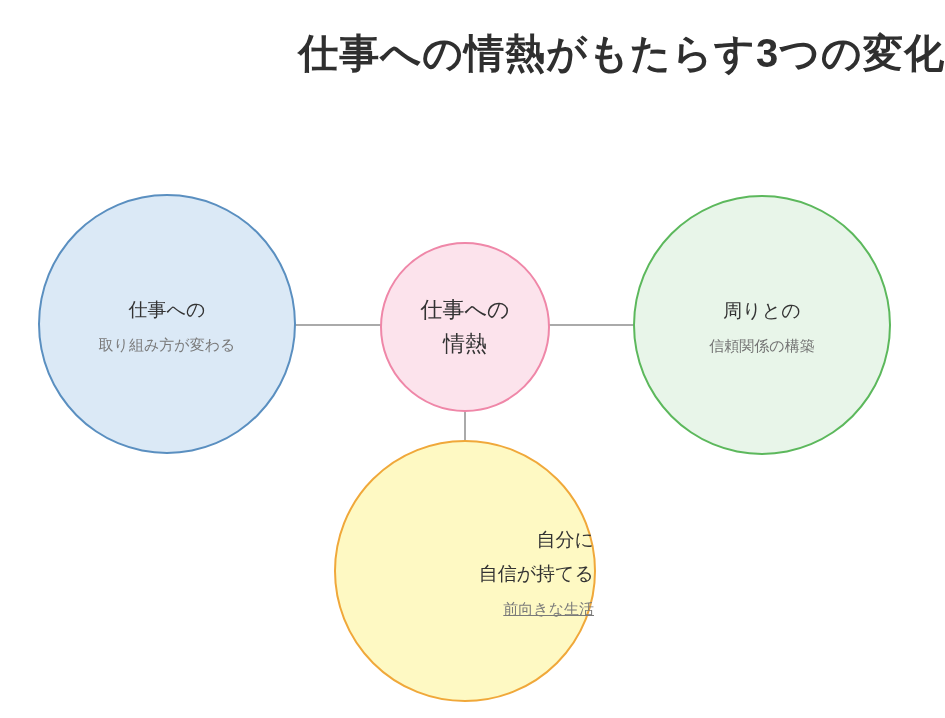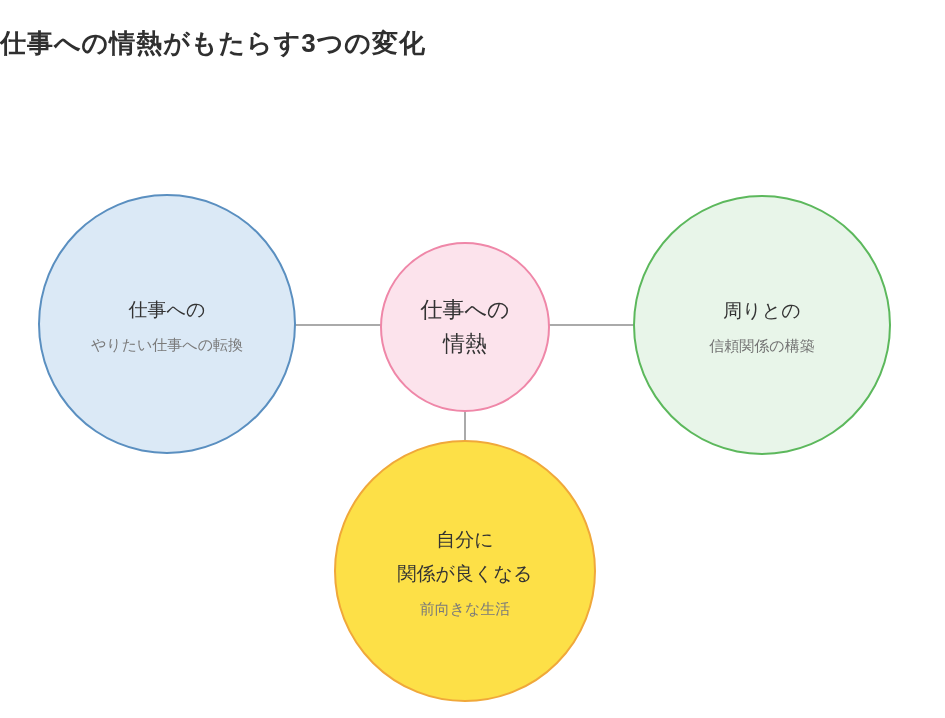--- a/index.html
+++ b/index.html
@@ -14,22 +14,22 @@
     height: 718px;
     background: #ffffff;
     overflow: hidden;
   }
   .title {
     position: absolute;
     top: 26px;
     left: 0;
     width: 100%;
     margin: 0;
-    text-align: left;
-    font-size: 26px;
+    text-align: right;
+    font-size: 40px;
     font-weight: bold;
     letter-spacing: 1px;
   }
   .circle {
     position: absolute;
     border-radius: 50%;
     border: 2px solid #999;
     box-sizing: border-box;
     display: flex;
     flex-direction: column;
@@ -69,32 +69,32 @@
 <div class="canvas" style="color: rgb(51, 51, 51);">
 
   <h1 class="title" style="color: rgb(47, 47, 47);">仕事への情熱がもたらす3つの変化</h1>
 
   <div class="connector conn-left" style="background-color: rgb(170, 170, 170);"></div>
   <div class="connector conn-right" style="background-color: rgb(170, 170, 170);"></div>
   <div class="connector conn-bottom" style="background-color: rgb(170, 170, 170);"></div>
 
   <div class="circle node-left" style="border-color: rgb(90, 143, 192); background-color: rgb(219, 233, 246);">
     <div class="main-line">仕事への</div>
-    <div class="sub-line" style="color: rgb(122, 122, 122);">やりたい仕事への転換</div>
+    <div class="sub-line" style="color: rgb(122, 122, 122);">取り組み方が変わる</div>
   </div>
 
   <div class="circle node-center" style="border-color: rgb(239, 135, 168); background-color: rgb(252, 227, 236);">
     <div class="main-line">仕事への</div>
     <div class="main-line">情熱</div>
   </div>
 
   <div class="circle node-right" style="border-color: rgb(92, 184, 92); background-color: rgb(232, 245, 233); justify-content: center;">
     <div class="main-line">周りとの</div>
     <div class="sub-line" style="color: #737373;">信頼関係の構築</div>
   </div>
 
-  <div class="circle node-bottom" style="border-color: rgb(240, 168, 58); background-color: #fde047;">
+  <div class="circle node-bottom" style="border-color: rgb(240, 168, 58); background-color: #fef9c3; align-items: flex-end;">
     <div class="main-line">自分に</div>
-    <div class="main-line">関係が良くなる</div>
-    <div class="sub-line" style="color: rgb(122, 122, 122);">前向きな生活</div>
+    <div class="main-line">自信が持てる</div>
+    <div class="sub-line" style="color: rgb(122, 122, 122); text-decoration: underline;">前向きな生活</div>
   </div>
 
 </div>
 
 </body></html>

